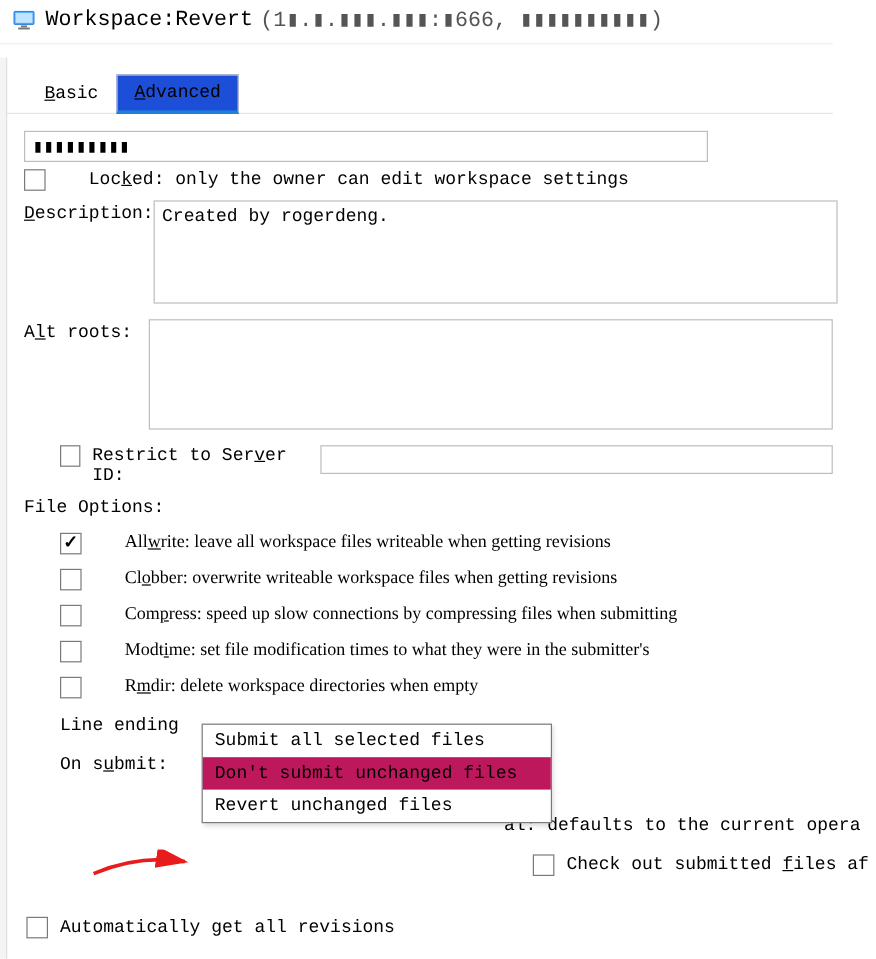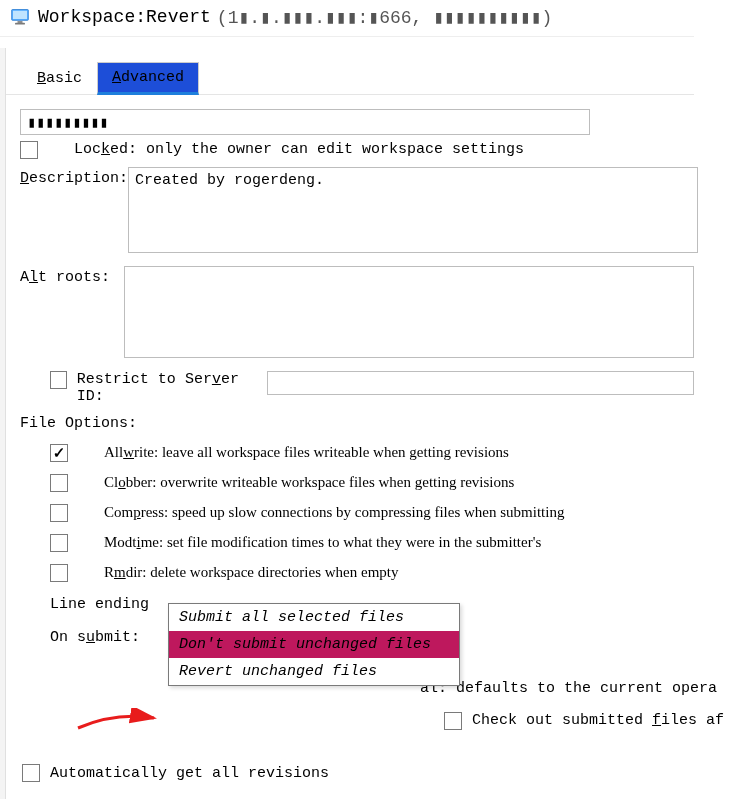--- a/index.html
+++ b/index.html
@@ -104,21 +104,20 @@
 
   
   .dropdown {
     position: absolute;
     left: 148px; top: -26px;
     width: 292px;
     border: 1px solid #7a7a7a;
     background: #fff;
     z-index: 10;
     box-shadow: 2px 2px 4px rgba(0,0,0,.15);
-    font-style: italic;
   }
   .dd-item {
     padding: 5px 10px;
     white-space: nowrap;
     cursor: pointer;
   }
   .dd-item.sel { background: #be185d; }
 
   
   .arrow {

